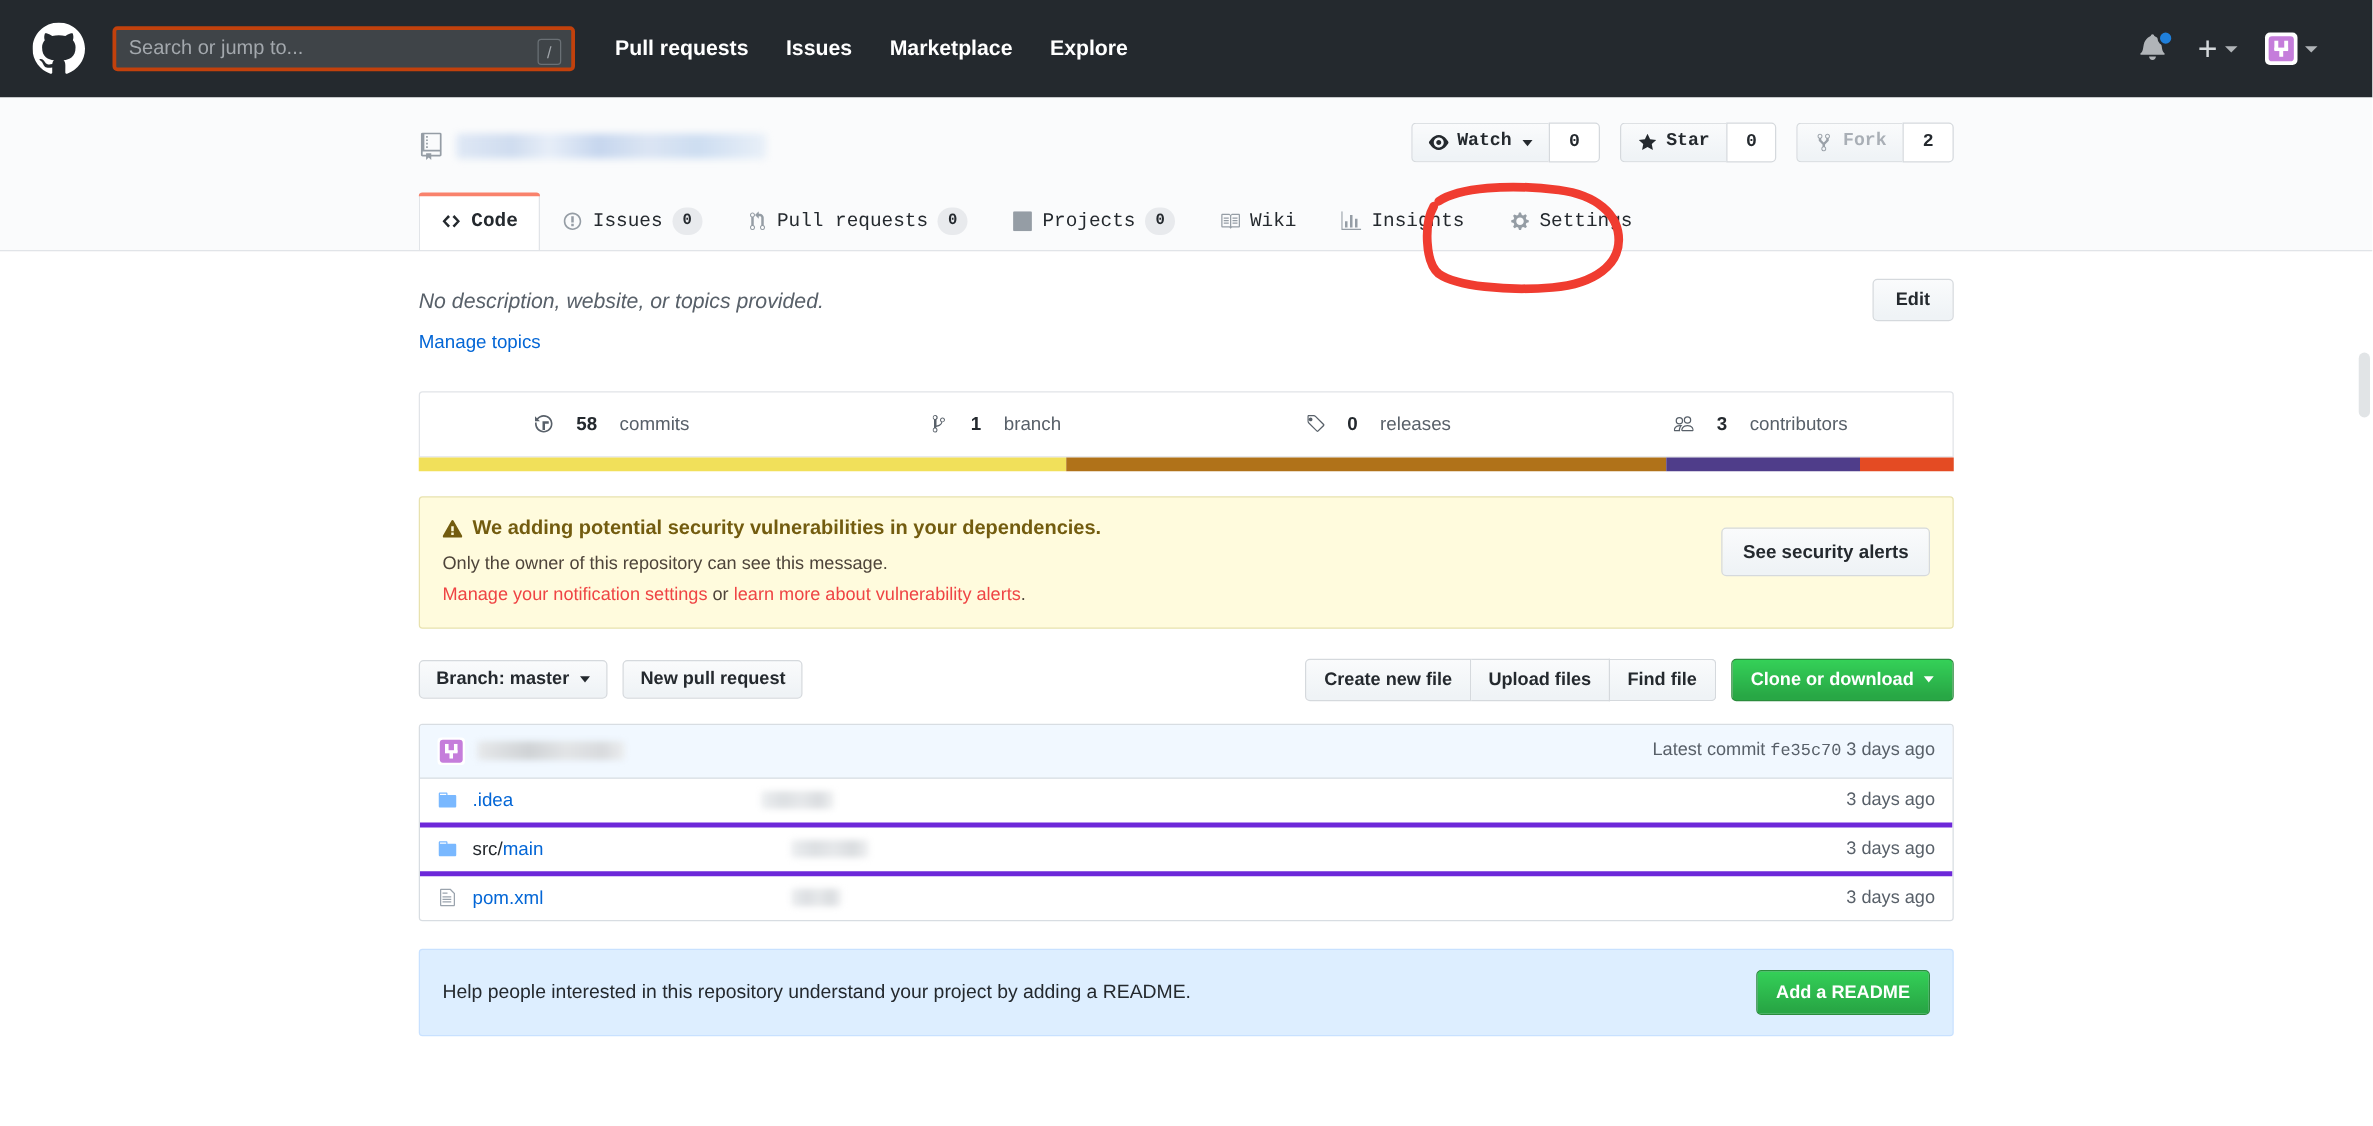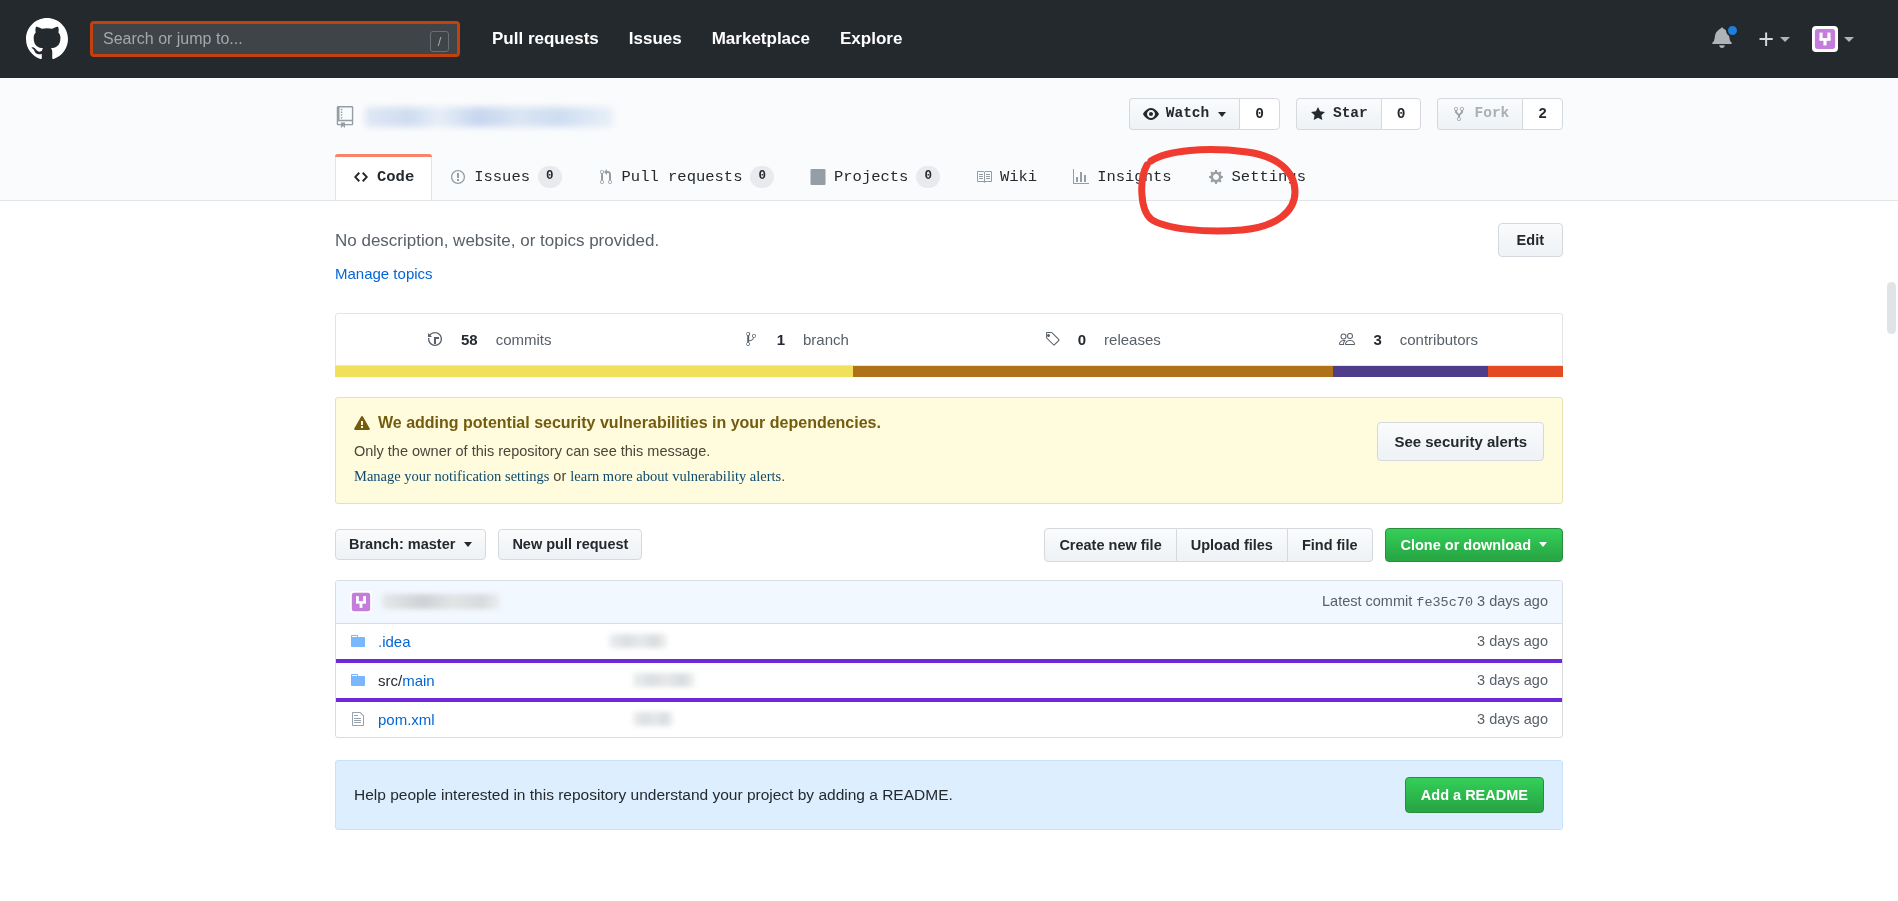--- a/index.html
+++ b/index.html
@@ -150,21 +150,21 @@
   .tab .cbadge {
     background:#e8eaed; color:#24292e;
     border-radius:20px; font-size:12.5px; font-weight:bold;
     padding:2px 8px; line-height:1.4;
   }
 
   
   .main { width:1228px; margin:0 auto; padding-top:30px; position:relative; }
 
   .desc {
-    font-size:17px; color:#586069; 
+    font-size:17px; color:#586069; font-style:italic;
     margin-bottom:14px;
   }
   .link { color:#0366d6; text-decoration:none; font-size:15px; }
 
   .edit-btn {
     position:absolute; right:0; top:22px;
     background:linear-gradient(180deg,#fafbfc 0%,#eff3f6 90%);
     border:1px solid #d5d9dd; border-radius:4px;
     font-size:14.5px; font-weight:bold; color:#24292e;
     padding:8px 18px;
@@ -200,21 +200,21 @@
     padding:16px 18px 18px 18px;
     position:relative;
   }
   .alert-h {
     font-size:16px; font-weight:bold; color:#735c0f;
     display:flex; align-items:center; gap:8px;
   }
   .alert-h .warn svg { width:16px; height:16px; fill:#735c0f; display:block; }
   .alert-sub { font-size:14.5px; color:#4e443a; margin-top:11px; }
   .alert-links { font-size:14.5px; color:#4e443a; margin-top:9px; }
-  .alert-links a { color:#0c4a6e; text-decoration:none;font-family:Liberation Serif, serif; }
+  .alert-links a { color:#ef4444; text-decoration:none; }
   .alert-btn {
     position:absolute; right:18px; top:24px;
     background:linear-gradient(180deg,#fafbfc 0%,#eff3f6 90%);
     border:1px solid #d5d9dd; border-radius:4px;
     font-size:15px; font-weight:bold; color:#24292e;
     padding:10px 16px;
   }
 
   
   .filetools { margin-top:24px; display:flex; align-items:center; }

